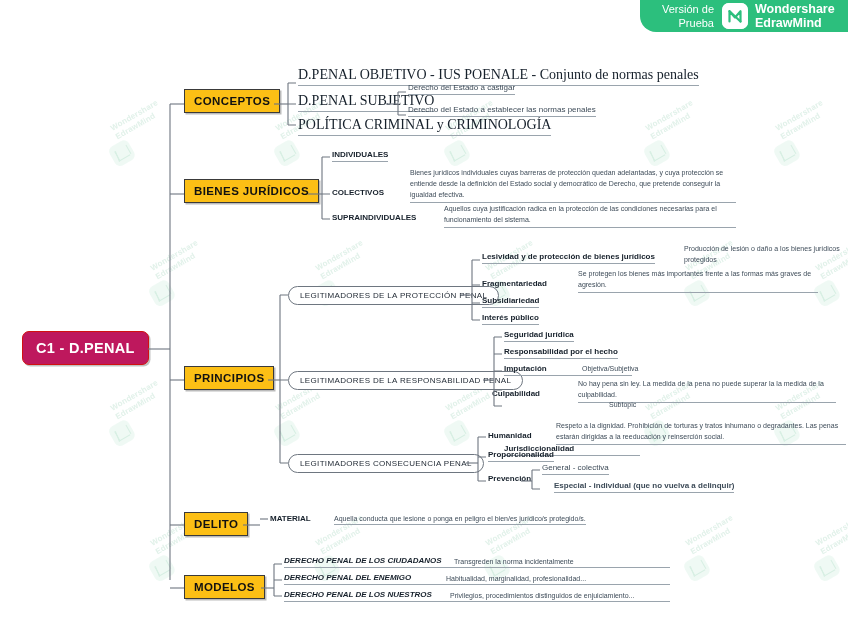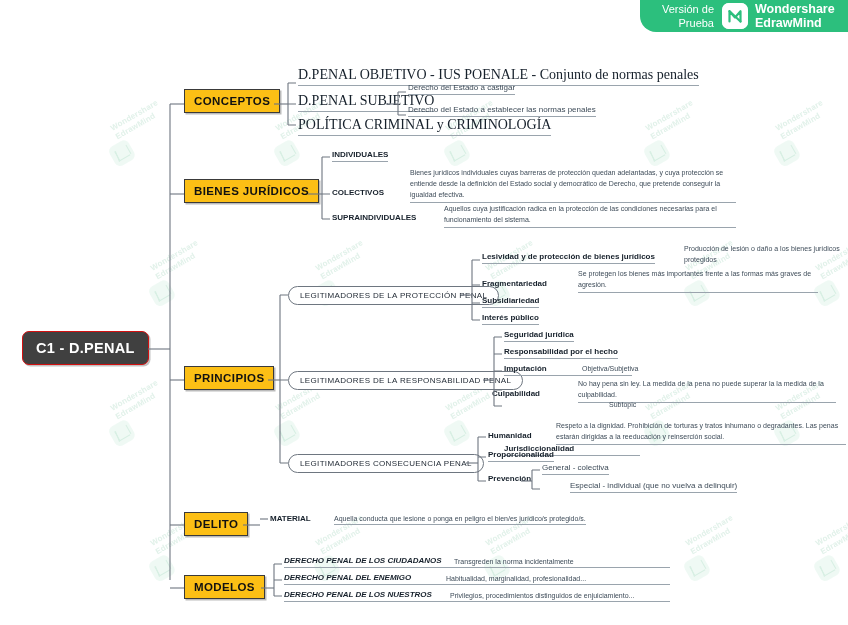--- a/index.html
+++ b/index.html
@@ -97,21 +97,21 @@
   #map { position: absolute; left:0; top:0; width:848px; height:625px; z-index: 20; }
   #links { position: absolute; left:0; top:0; z-index: 21; pointer-events:none; }
 
   .node {
     position: absolute;
     z-index: 25;
   }
 
   
   .root-box {
-    background: #404040;
+    background: #be185d;
     border: 1px solid #d21010;
     border-radius: 7px;
     color: #ffffff;
     font-size: 14.5px;
     font-weight: bold;
     letter-spacing: .3px;
     padding: 8px 13px;
     white-space: nowrap;
     box-shadow: 1.5px 1.5px 0 rgba(120,120,120,.45);
   }
@@ -360,21 +360,21 @@
     <div class="node topic t-xs t-muted" style="left:609px; top:401px;">Subtopic</div>
 
     <div class="node" style="left:288px; top:454px;">
       <div class="pill">LEGITIMADORES CONSECUENCIA PENAL</div>
     </div>
     <div class="node topic t-sm b" style="left:488px; top:431px;">Humanidad</div>
     <div class="node topic t-xs t-muted wrap2 uline" style="left:556px; top:420px; width:290px;">Respeto a la dignidad. Prohibición de torturas y tratos inhumano o degradantes. Las penas estarán dirigidas a la reeducación y reinserción social.</div>
     <div class="node topic t-sm b uline" style="left:488px; top:450px;">Proporcionalidad</div>
     <div class="node topic t-sm b" style="left:488px; top:474px;">Prevención</div>
     <div class="node topic t-sm t-muted uline" style="left:542px; top:463px;">General - colectiva</div>
-    <div class="node topic t-sm t-muted uline" style="left:570px; top:481px;">Especial - individual (que no vuelva a delinquir)</div>
+    <div class="node topic t-sm t-muted uline" style="left:554px; top:481px;font-weight:bold;">Especial - individual (que no vuelva a delinquir)</div>
 
     <div class="node" style="left:184px; top:512px;">
       <div class="main-box">DELITO</div>
     </div>
     <div class="node topic t-sm b" style="left:270px; top:514px;">MATERIAL</div>
     <div class="node topic t-xs t-muted uline" style="left:334px; top:515px;">Aquella conducta que lesione o ponga en peligro el bien/es jurídico/s protegido/s.</div>
 
     <div class="node" style="left:184px; top:575px;">
       <div class="main-box">MODELOS</div>
     </div>

